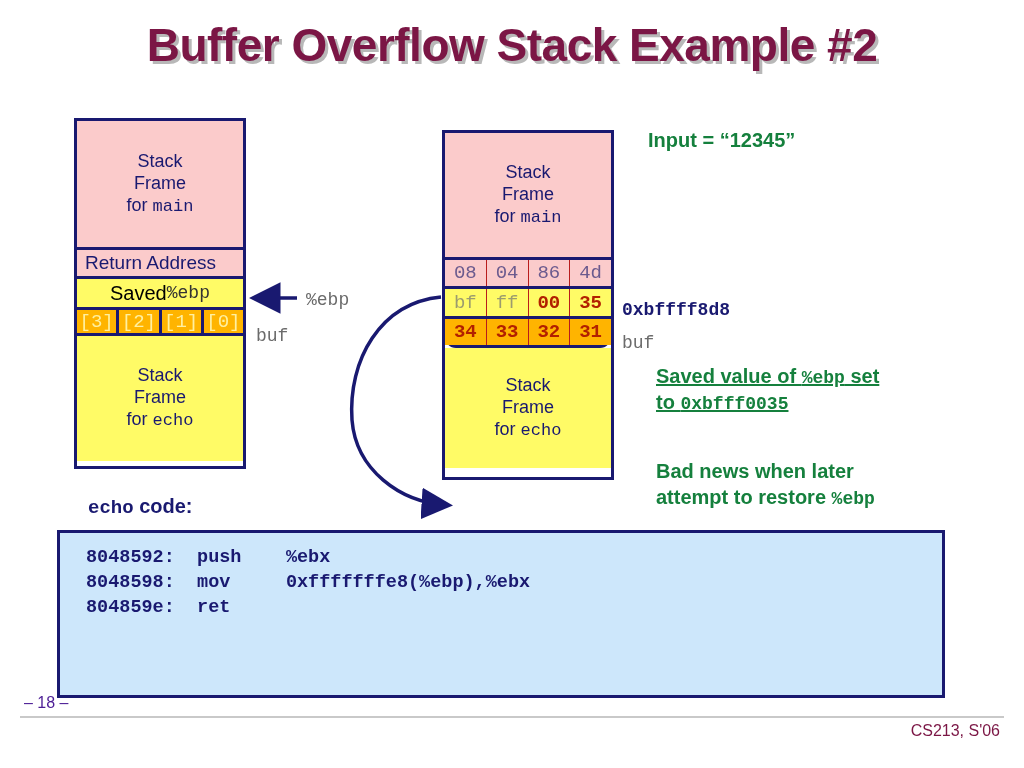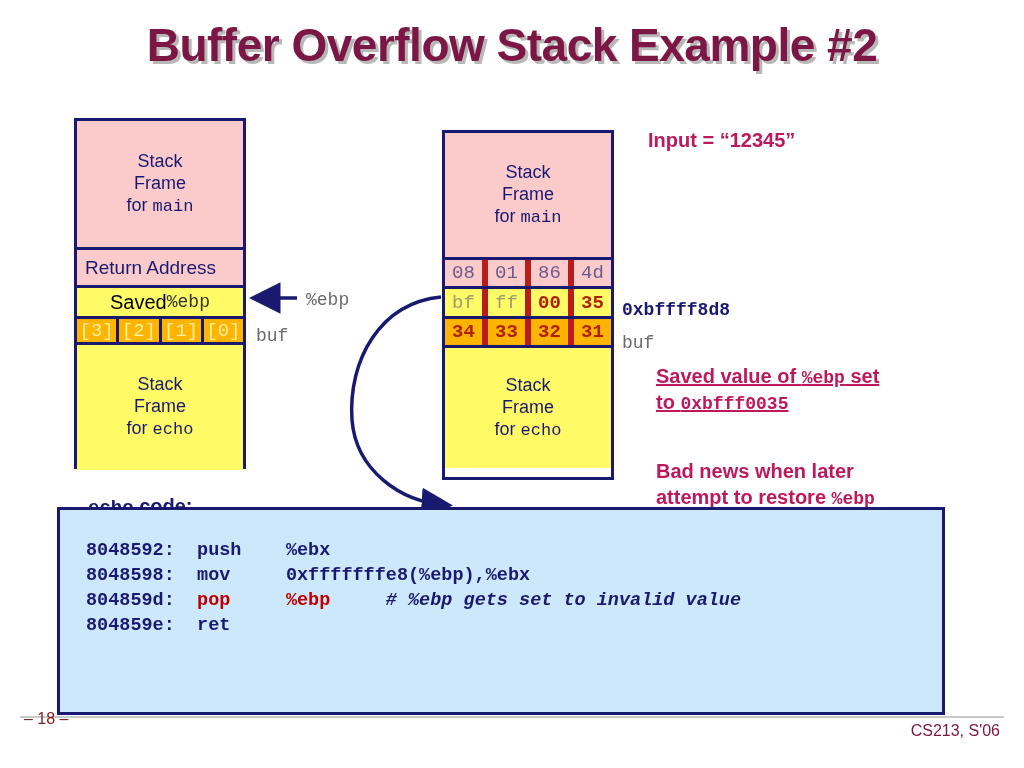--- a/index.html
+++ b/index.html
@@ -104,37 +104,37 @@
   
   .hexrow {
     box-sizing: border-box;
     display: flex;
     border-bottom: 3px solid #191970;
     background: #191970;
   }
   .hexcell {
     flex: 1 1 0;
     box-sizing: border-box;
-    border-right: 6px solid #b91c1c;
+    border-right: 1px solid #b91c1c;
     display: flex;
     align-items: center;
     justify-content: center;
     font-family: "Liberation Mono", "DejaVu Sans Mono", monospace;
     font-size: 19px;
   }
   .hexcell:last-child { border-right: none; }
   .c-pink   { background: #FBCBCB; color: #6B5A8E; }
   .c-yellow { background: #FFFB66; color: #9C9C6E; }
   .c-yellow-hot { background: #FFFB66; color: #B22000; font-weight: bold; }
   .c-orange-hot { background: #FFB400; color: #B22000; font-weight: bold; }
 
   
   .ann {
     position: absolute;
-    color: #be185d;
+    color: #15803d;
   }
   .ann-bold {
     font-weight: bold;
     font-size: 20px;
     line-height: 1.28;
   }
   .ann-mono-light {
     font-family: "Liberation Mono", "DejaVu Sans Mono", monospace;
     font-size: 18px;
     color: #6b6b6b;
@@ -162,27 +162,27 @@
   .echo-label .mono {
     font-family: "Liberation Mono", "DejaVu Sans Mono", monospace;
     font-size: 19px;
     font-weight: bold;
   }
 
   
   .codeblock {
     position: absolute;
     left: 57px;
-    top: 507px;
+    top: 530px;
     width: 888px;
-    height: 208px;
+    height: 168px;
     box-sizing: border-box;
     background: #CDE7FB;
     border: 3px solid #191970;
-    padding: 28px 0 0 26px;
+    padding: 12px 0 0 26px;
   }
   .codeline {
     font-family: "Liberation Mono", "DejaVu Sans Mono", monospace;
     font-size: 18.5px;
     font-weight: bold;
     color: #191970;
     line-height: 25px;
     white-space: pre;
   }
   .op-red { color: #C00000; }
@@ -201,23 +201,23 @@
     position: absolute;
     left: 20px;
     top: 716px;
     width: 984px;
     height: 2px;
     background: #c9c9c9;
   }
   .foot-left {
     position: absolute;
     left: 24px;
-    top: 710px;
+    top: 694px;
     font-size: 16px;
-    color: #7f1d1d;
+    color: #4c1d95;
   }
   .foot-right {
     position: absolute;
     right: 24px;
     top: 722px;
     font-size: 16px;
     color: #7B1645;
   }
 </style>
 </head>
@@ -230,21 +230,21 @@
   <div class="stackbox" style="left:74px; top:118px; width:172px; height:351px;">
 
     <div class="seg seg-pink" style="height:129px;">
       <div class="frame-label">
         <span>Stack</span><br>
         <span>Frame</span><br>
         <span>for </span><span class="mono">main</span>
       </div>
     </div>
 
-    <div class="seg seg-pink retaddr" style="height:38px;">
+    <div class="seg seg-pink retaddr" style="height:29px;">
       <span>Return Address</span>
     </div>
 
     <div class="seg seg-yellow savedebp" style="height:31px;">
       <span>Saved </span>
         <span class="mono">%ebp</span>
     </div>
 
     <div class="bufrow" style="height:26px;">
       <div class="bufcell">[3]</div>
@@ -271,33 +271,33 @@
     <div class="seg seg-pink" style="height:127px;">
       <div class="frame-label">
         <span>Stack</span><br>
         <span>Frame</span><br>
         <span>for </span><span class="mono">main</span>
       </div>
     </div>
 
     <div class="hexrow" style="height:29px;">
       <div class="hexcell c-pink">08</div>
-      <div class="hexcell c-pink">01</div>
+      <div class="hexcell c-pink">04</div>
       <div class="hexcell c-pink">86</div>
       <div class="hexcell c-pink">4d</div>
     </div>
 
     <div class="hexrow" style="height:30px;">
       <div class="hexcell c-yellow">bf</div>
       <div class="hexcell c-yellow">ff</div>
       <div class="hexcell c-yellow-hot">00</div>
       <div class="hexcell c-yellow-hot">35</div>
     </div>
 
-    <div class="hexrow" style="height:29px;">
+    <div class="hexrow" style="height:29px;border-radius:11px;">
       <div class="hexcell c-orange-hot">34</div>
       <div class="hexcell c-orange-hot">33</div>
       <div class="hexcell c-orange-hot">32</div>
       <div class="hexcell c-orange-hot">31</div>
     </div>
 
     <div class="seg seg-yellow" style="height:120px;">
       <div class="frame-label">
         <span>Stack</span><br>
         <span>Frame</span><br>
@@ -342,21 +342,20 @@
     <span class="mono">echo</span><span> code:</span>
   </div>
 
   <div class="codeblock">
     <div class="codeline"><span>8048592:</span>  <span>push</span>    <span>%ebx</span></div>
 
 
     <div class="codeline"><span>8048598:</span>  <span>mov</span>     <span>0xfffffff</span>e8(%ebp),%ebx</div>
 
 
-    <div class="codeline"><span>804859d:</span>  <span class="op-red">pop</span>     <span class="op-red">%ebp</span>     <span class="cmt"># %ebp gets set to invalid value</span></div>
 
     <div class="codeline"><span>804859e:</span>  <span>ret</span></div>
   </div>
 
   <div class="footline"></div>
   <div class="foot-left">– 18 –</div>
   <div class="foot-right">CS213, S'06</div>
 
 </div>
 

